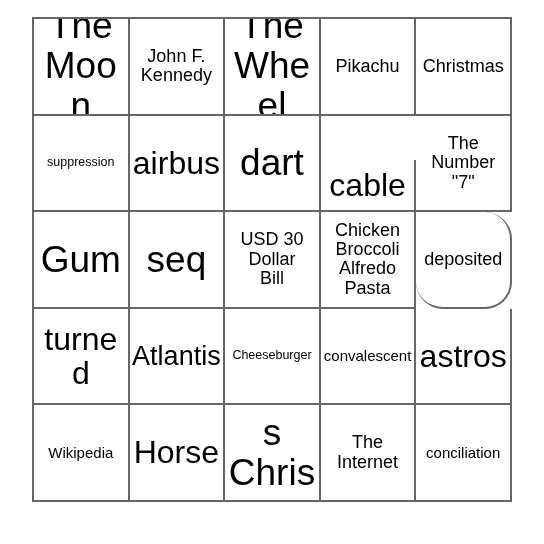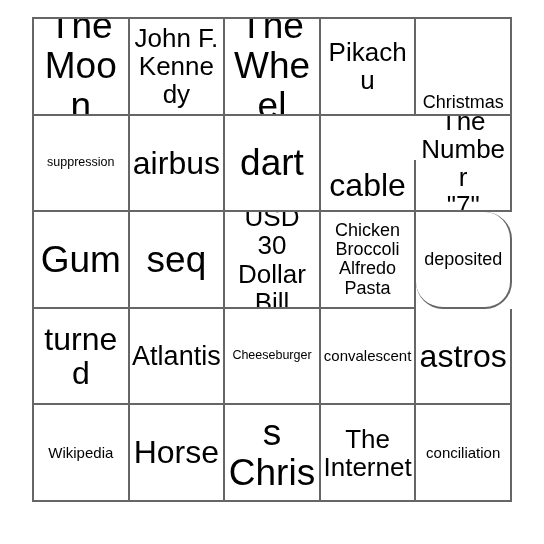--- a/index.html
+++ b/index.html
@@ -44,21 +44,21 @@
     display: block;
     width: 100%;
     line-height: 1.08;
     white-space: pre-line;
     word-break: break-word;
   }
   
   .fs-xxl .cell-text { font-size: 37px; }
   .fs-xl  .cell-text { font-size: 32px; }
   .fs-lg  .cell-text { font-size: 27px; }
-  .fs-md  .cell-text { font-size: 26px; }
+  .fs-md  .cell-text { font-size: 18px; }
   .fs-sm  .cell-text { font-size: 18px; }
   .fs-xs  .cell-text { font-size: 15px; }
   .fs-xxs .cell-text { font-size: 12.5px; }
 </style>
 </head>
 <body>
 
 <div id="bingo-card" style="grid-template-columns: repeat(5, 1fr); grid-template-rows: repeat(5, 1fr); border-top-color: rgb(102, 102, 102); border-left-color: rgb(102, 102, 102); background: rgb(255, 255, 255);">
     <div class="bingo-cell fs-xxl" style="border-right-color: rgb(102, 102, 102); border-bottom-color: rgb(102, 102, 102);">
       <span class="cell-text">The
@@ -68,21 +68,21 @@
       <span class="cell-text">John F.
 Kennedy</span>
     </div>
     <div class="bingo-cell fs-xxl" style="border-right-color: rgb(102, 102, 102); border-bottom-color: rgb(102, 102, 102);">
       <span class="cell-text">The
 Wheel</span>
     </div>
     <div class="bingo-cell fs-md" style="border-right-color: rgb(102, 102, 102); border-bottom-color: rgb(102, 102, 102);">
       <span class="cell-text">Pikachu</span>
     </div>
-    <div class="bingo-cell fs-sm" style="border-right-color: rgb(102, 102, 102); border-bottom-color: rgb(102, 102, 102); align-items: flex-end;">
+    <div class="bingo-cell fs-sm" style="border-right-color: rgb(102, 102, 102); border-bottom-color: rgb(102, 102, 102);">
       <span class="cell-text">Christmas</span>
     </div>
     <div class="bingo-cell fs-xxs" style="border-right-color: rgb(102, 102, 102); border-bottom-color: rgb(102, 102, 102);">
       <span class="cell-text">suppression</span>
     </div>
     <div class="bingo-cell fs-xl" style="border-right-color: rgb(102, 102, 102); border-bottom-color: rgb(102, 102, 102);">
       <span class="cell-text">airbus</span>
     </div>
     <div class="bingo-cell fs-xxl" style="border-right-color: rgb(102, 102, 102); border-bottom-color: rgb(102, 102, 102);">
       <span class="cell-text">dart</span>

